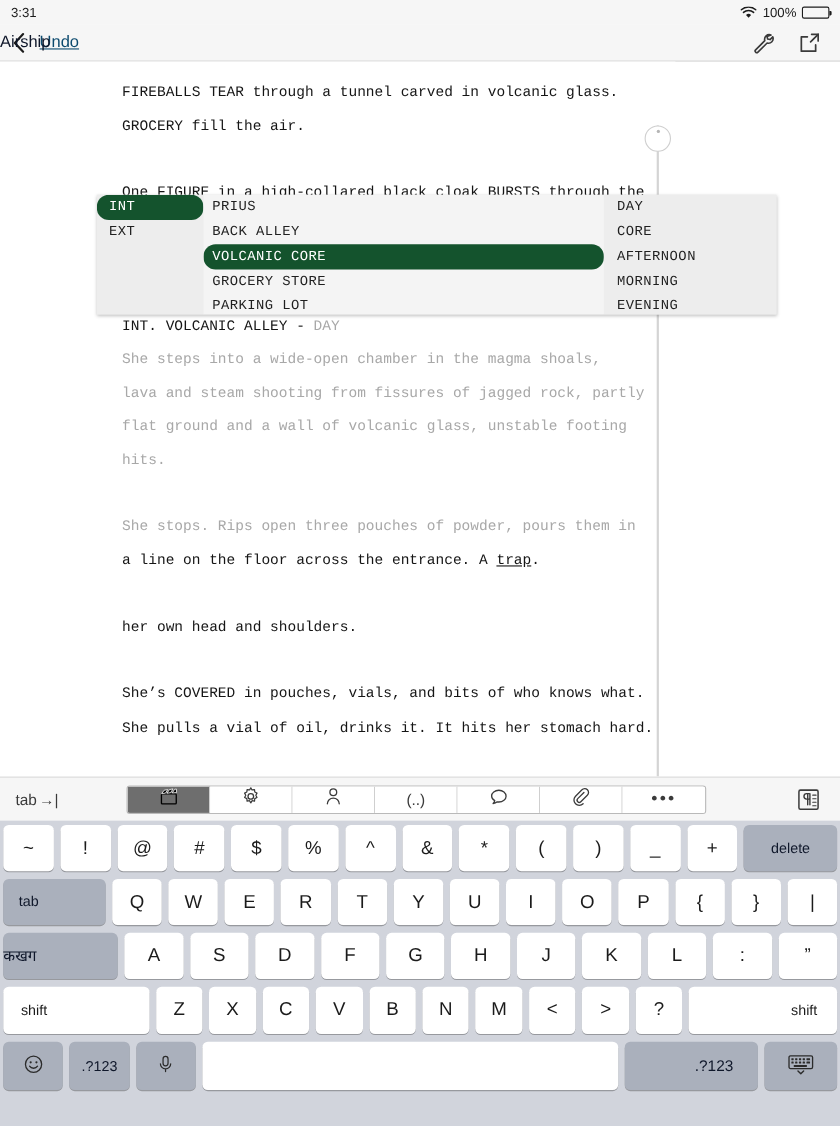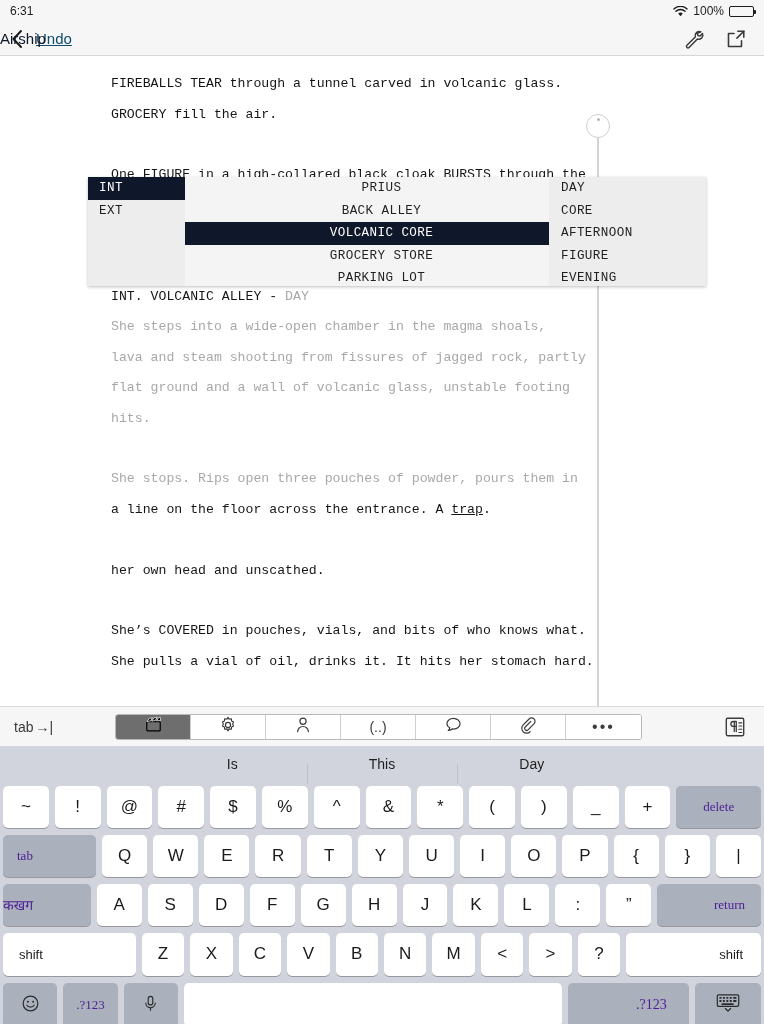--- a/index.html
+++ b/index.html
@@ -98,23 +98,23 @@
   .dd-col-a { width: 97px; background: #ededed; }
   .dd-col-b { width: 364px; background: #f4f4f4; }
   .dd-col-c { width: 157px; background: #ededed; }
   .dd-item {
     height: 22.5px; line-height: 22.5px;
     padding-left: 10px;
     color: #1f1f1f;
     letter-spacing: 0.4px;
     white-space: nowrap;
   }
-  .dd-item.sel { background: #0f172a; color: #ffffff; }
+  .dd-item.sel { background: #14532d; color: #ffffff; border-radius: 11px; }
   .dd-col-a .dd-item { padding-left: 11px; }
-  .dd-col-b .dd-item { padding-left: 29px; text-align: center; }
+  .dd-col-b .dd-item { padding-left: 8px; }
   .dd-col-c .dd-item { padding-left: 12px; }
 
   
   .editor-toolbar {
     position: absolute; top: 706px; left: 0; width: 764px; height: 40px;
     background: #f6f6f6;
     border-top: 1px solid #dcdcdc;
     display: flex; align-items: center;
   }
   .tab-key-label {
@@ -160,23 +160,22 @@
 
   .krow { display: flex; align-items: center; height: 49px; padding: 0 3px; gap: 6px; }
   .key {
     background: #ffffff; border-radius: 5px;
     box-shadow: 0 1px 0 rgba(0,0,0,0.28);
     display: flex; align-items: center; justify-content: center;
     font-size: 17px; color: #1b1b1b;
     height: 42px; flex: 1;
   }
   .key.dark {
-    background: #aab0bc; color: #4c1d95;
+    background: #aab0bc; color: #0f172a;
     font-size: 13px;
-    font-family: Liberation Serif, serif;
   }
   .key.wide-del { flex: 1.85; font-size: 13px; align-items: center; justify-content: center; }
   .key.wide-tab { flex: 1.75; font-size: 13px; justify-content: flex-start; padding-left: 14px; }
   .key.wide-ret { flex: 1.95; font-size: 13px; justify-content: flex-end; padding-right: 16px; }
   .key.wide-kkg { flex: 1.95; font-size: 14px; justify-content: flex-start; }
   .key.shift-l { flex: 2.75; font-size: 13px; justify-content: flex-start; padding-left: 16px; }
   .key.shift-r { flex: 2.75; font-size: 13px; justify-content: flex-end; padding-right: 18px; }
   .key.space { flex: 9.4; background: #ffffff; }
   .key.bottom-small { flex: 1.35; }
   .key.num-r { flex: 2.45; font-size: 14px; justify-content: flex-end; padding-right: 22px; }
@@ -185,21 +184,21 @@
   .krow.row-bottom .key { height: 44px; }
   .shift-row { height: 50px; }
   .shift-row .key { height: 43px; }
 </style>
 </head>
 <body>
 
 <div id="root">
 
   <div class="status-bar">
-    <span>6:31</span>
+    <span>3:31</span>
     <span class="status-right">
       <span class="wifi-icon">
         <svg width="15" height="11" viewBox="0 0 15 11">
             <path d="M7.5 10.2 5.2 7.6a3.4 3.4 0 0 1 4.6 0z" fill="#1c1c1c"></path>
             <path d="M2.9 5.3a6.7 6.7 0 0 1 9.2 0" stroke="#1c1c1c" stroke-width="1.4" fill="none" stroke-linecap="round"></path>
             <path d="M0.9 2.9a9.8 9.8 0 0 1 13.2 0" stroke="#1c1c1c" stroke-width="1.4" fill="none" stroke-linecap="round"></path>
           </svg>
       </span>
       <span>100%</span>
       <span class="battery"><span class="battery-fill" style="width:100%"></span></span>
@@ -243,21 +242,21 @@
 <div class="blank"></div>
 <div><span>INT. VOLCANIC ALLEY - </span><span class="dim">DAY</span></div>
 <div class="dim">She steps into a wide-open chamber in the magma shoals,</div>
 <div class="dim">lava and steam shooting from fissures of jagged rock, partly</div>
 <div class="dim">flat ground and a wall of volcanic glass, unstable footing</div>
 <div class="dim">hits.</div>
 <div class="blank"></div>
 <div class="dim">She stops. Rips open three pouches of powder, pours them in</div>
 <div><span>a line on the floor across the entrance. A </span><span class="ul">trap</span><span>.</span></div>
 <div class="blank"></div>
-<div>her own head and unscathed.</div>
+<div>her own head and shoulders.</div>
 <div class="blank"></div>
 <div>She’s COVERED in pouches, vials, and bits of who knows what.</div>
 <div>She pulls a vial of oil, drinks it. It hits her stomach hard.</div>
 
 
 
 
 
 
 
@@ -290,21 +289,21 @@
       <div class="dd-item">PRIUS</div>
       <div class="dd-item">BACK ALLEY</div>
       <div class="dd-item sel">VOLCANIC CORE</div>
       <div class="dd-item">GROCERY STORE</div>
       <div class="dd-item">PARKING LOT</div>
     </div>
     <div class="dd-col dd-col-c">
       <div class="dd-item">DAY</div>
       <div class="dd-item">CORE</div>
       <div class="dd-item">AFTERNOON</div>
-      <div class="dd-item">FIGURE</div>
+      <div class="dd-item">MORNING</div>
       <div class="dd-item">EVENING</div>
     </div>
   </div>
 
   <div class="editor-toolbar">
     <div class="tab-key-label">
       <span>tab</span>
       <span>→|</span>
     </div>
     <div class="seg-control">
@@ -358,27 +357,20 @@
     <span class="para-icon">
       <svg width="22" height="22" viewBox="0 0 24 24">
           <rect x="2.5" y="2.5" width="19" height="19" rx="1.5" fill="none" stroke="#3b3b3b" stroke-width="1.5"></rect>
           <path d="M12.6 6h-2.4a2.7 2.7 0 0 0 0 5.4h2.4M11.2 6v11M13.4 6v11" stroke="#3b3b3b" stroke-width="1.4" fill="none" stroke-linecap="round"></path>
           <path d="M16.2 7.5h3.3M16.2 11h3.3M16.2 14.5h3.3M16.2 18h3.3" stroke="#3b3b3b" stroke-width="1.1" stroke-linecap="round"></path>
         </svg>
     </span>
   </div>
 
   <div class="keyboard">
-    <div class="predict-bar">
-      <span class="predict-spacer"></span>
-      <span class="predict-item">Is</span>
-      <span class="predict-item">This</span>
-      <span class="predict-item">Day</span>
-      <span class="predict-spacer"></span>
-    </div>
 
     <div class="krow">
       <span class="key">~</span>
       <span class="key">!</span>
       <span class="key">@</span>
       <span class="key">#</span>
       <span class="key">$</span>
       <span class="key">%</span>
       <span class="key">^</span>
       <span class="key">&amp;</span>
@@ -413,21 +405,20 @@
       <span class="key">S</span>
       <span class="key">D</span>
       <span class="key">F</span>
       <span class="key">G</span>
       <span class="key">H</span>
       <span class="key">J</span>
       <span class="key">K</span>
       <span class="key">L</span>
       <span class="key">:</span>
       <span class="key">”</span>
-      <span class="key dark wide-ret">return</span>
     </div>
 
     <div class="krow shift-row">
       <span class="key shift-l">shift</span>
       <span class="key">Z</span>
       <span class="key">X</span>
       <span class="key">C</span>
       <span class="key">V</span>
       <span class="key">B</span>
       <span class="key">N</span>

